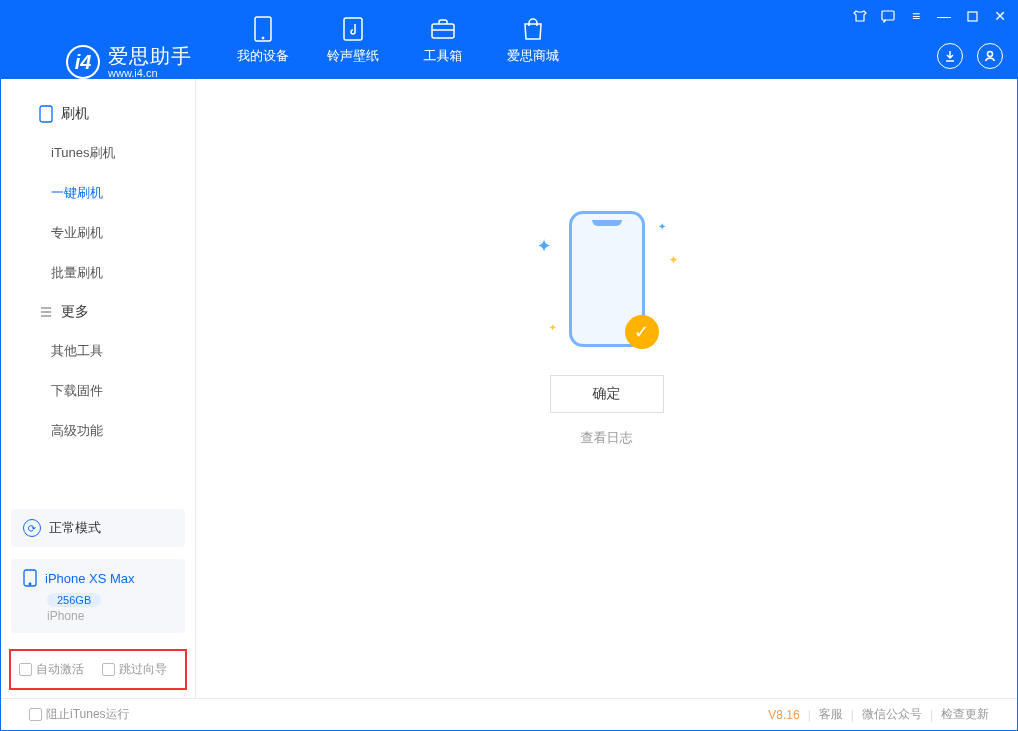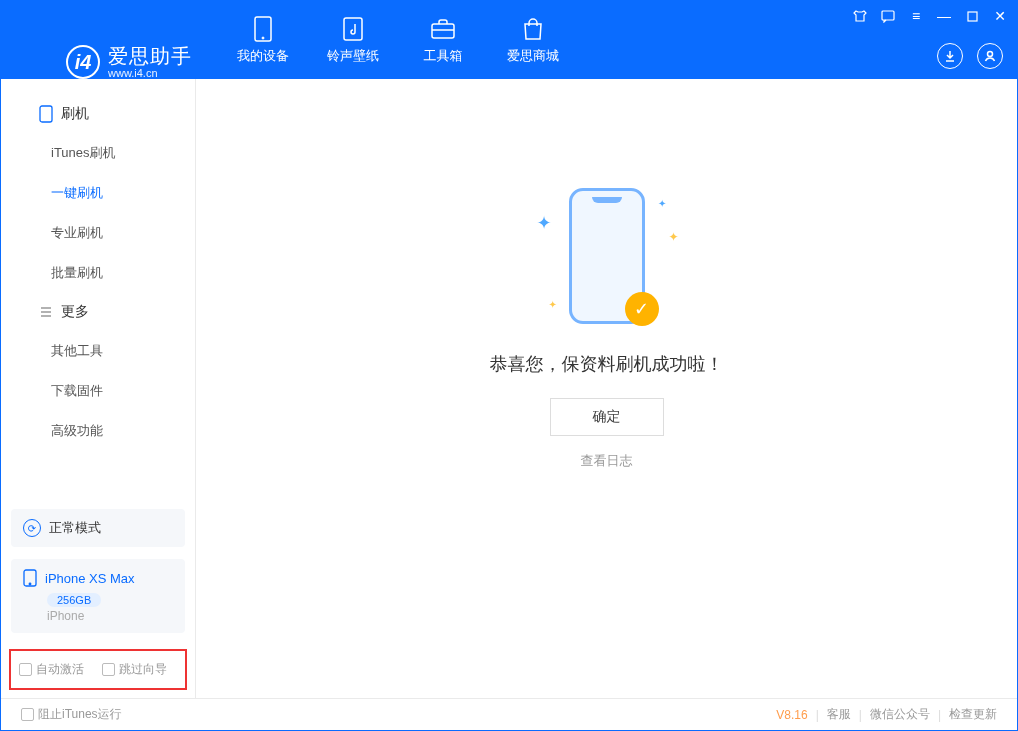--- a/index.html
+++ b/index.html
@@ -44,21 +44,21 @@
 .phone { width: 76px; height: 136px; border: 3px solid #77b4ff; border-radius: 14px; background: #f0f7ff; position: absolute; left: 42px; top: 4px; }
 .phone::before { content: ''; position: absolute; top: 6px; left: 50%; transform: translateX(-50%); width: 30px; height: 6px; background: #77b4ff; border-radius: 0 0 6px 6px; }
 .checkbadge { position: absolute; right: 28px; bottom: 8px; width: 34px; height: 34px; background: #ffb300; border-radius: 50%; display: flex; align-items: center; justify-content: center; color: #fff; font-size: 18px; }
 .spark { position: absolute; color: #4fa8ff; }
 .s1 { left: 10px; top: 28px; font-size: 18px; } .s2 { right: 8px; top: 46px; font-size: 12px; color: #ffc94d; }
 .s3 { left: 22px; bottom: 24px; font-size: 10px; color: #ffc94d; } .s4 { right: 20px; top: 14px; font-size: 10px; }
 .msg { font-size: 18px; color: #333; margin-bottom: 22px; }
 .okbtn { border: 1px solid #ddd; background: #fff; padding: 9px 42px; font-size: 14px; color: #444; cursor: pointer; margin-bottom: 16px; }
 .loglink { font-size: 13px; color: #999; cursor: pointer; }
 
-.footer { height: 32px; border-top: 1px solid #eaeaea; display: flex; align-items: center; padding: 0 20px; font-size: 12px; color: #999; }
+.footer { height: 32px; border-top: 1px solid #eaeaea; display: flex; align-items: center; padding: 0 28px; font-size: 12px; color: #999; }
 .footer .left { display: flex; align-items: center; gap: 4px; }
 .footer .right { margin-left: auto; display: flex; align-items: center; gap: 8px; }
 .footer .sep { color: #ddd; }
 </style>
 </head>
 <body>
 
 <div class="titlebar">
   <div class="logo-block">
     <div class="logo-icon">i4</div>
@@ -190,21 +190,20 @@
   <div class="main">
     <div class="center">
       <div class="phone-illus">
         <span class="spark s1">✦</span>
           <span class="spark s2">✦</span>
           <span class="spark s3">✦</span>
           <span class="spark s4">✦</span>
         <div class="phone"></div>
         <div class="checkbadge">✓</div>
       </div>
-      <div class="msg">恭喜您，保资料刷机成功啦！</div>
       <button class="okbtn">确定</button>
       <span class="loglink">查看日志</span>
     </div>
   </div>
 </div>
 
 <div class="footer">
   <div class="left">
     <label><span class="chk"></span><span>阻止iTunes运行</span></label>
   </div>

